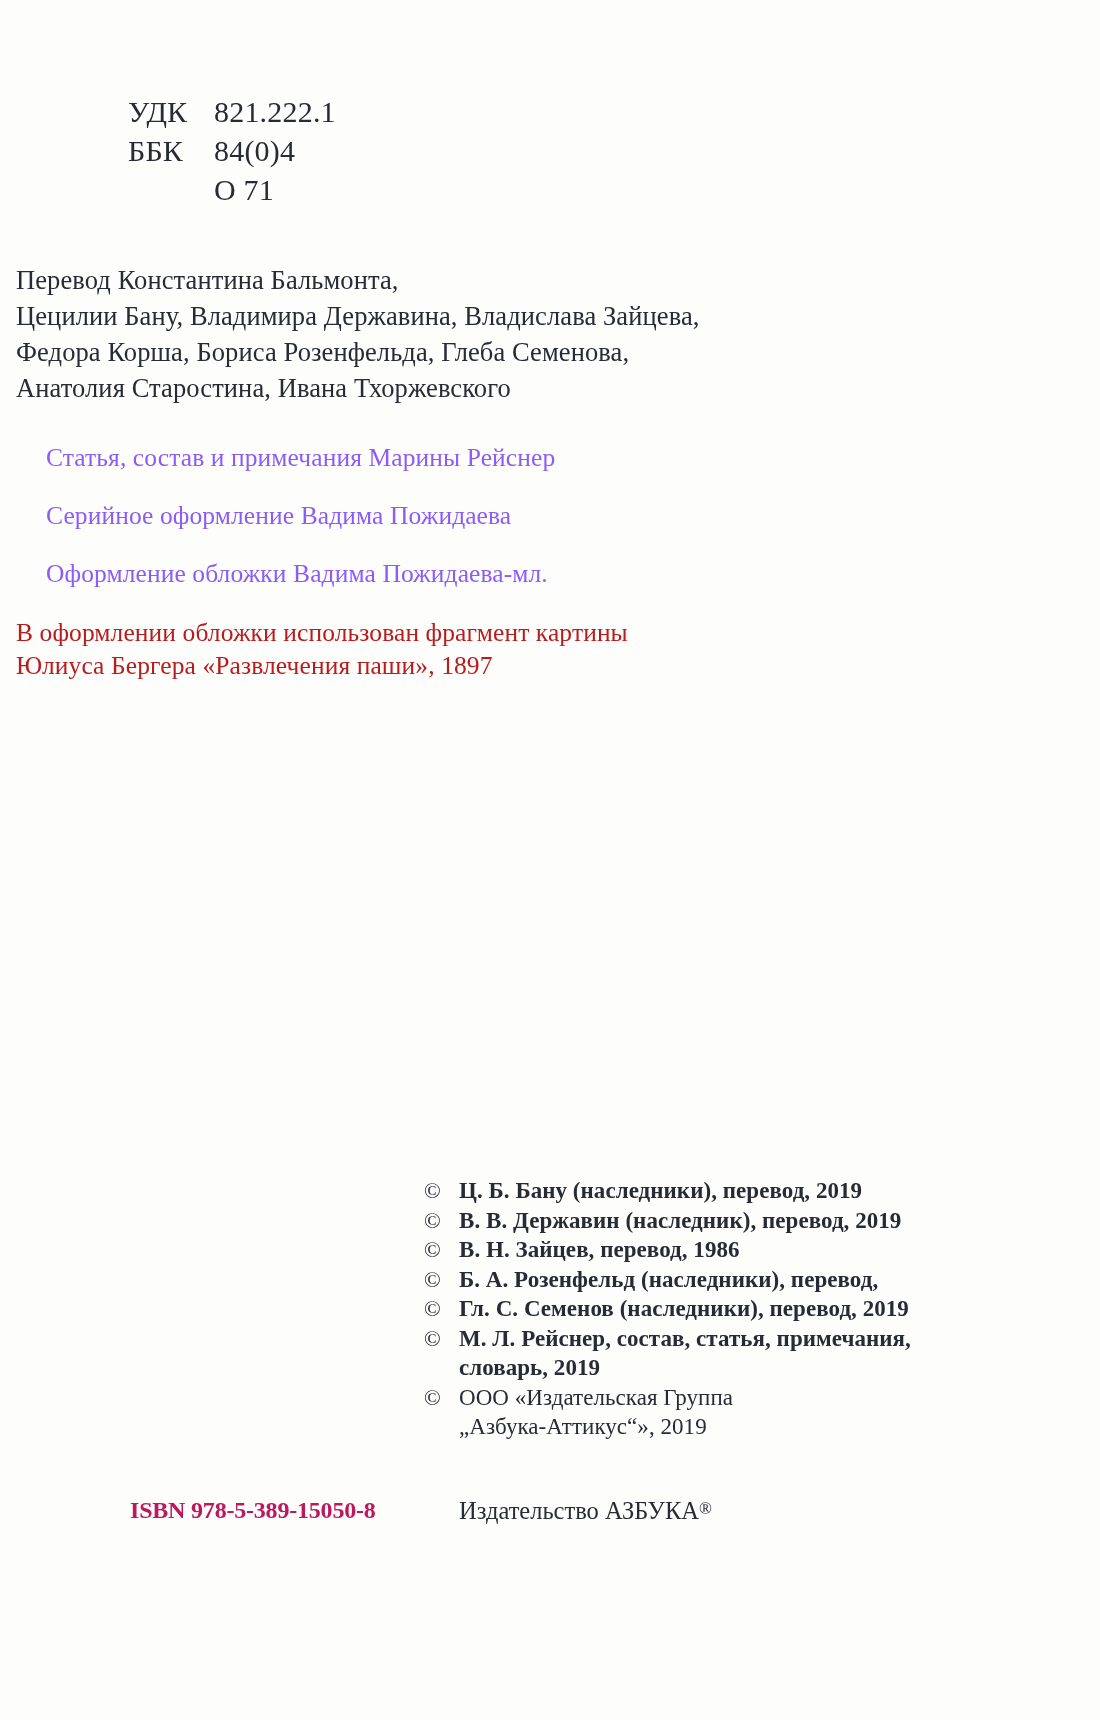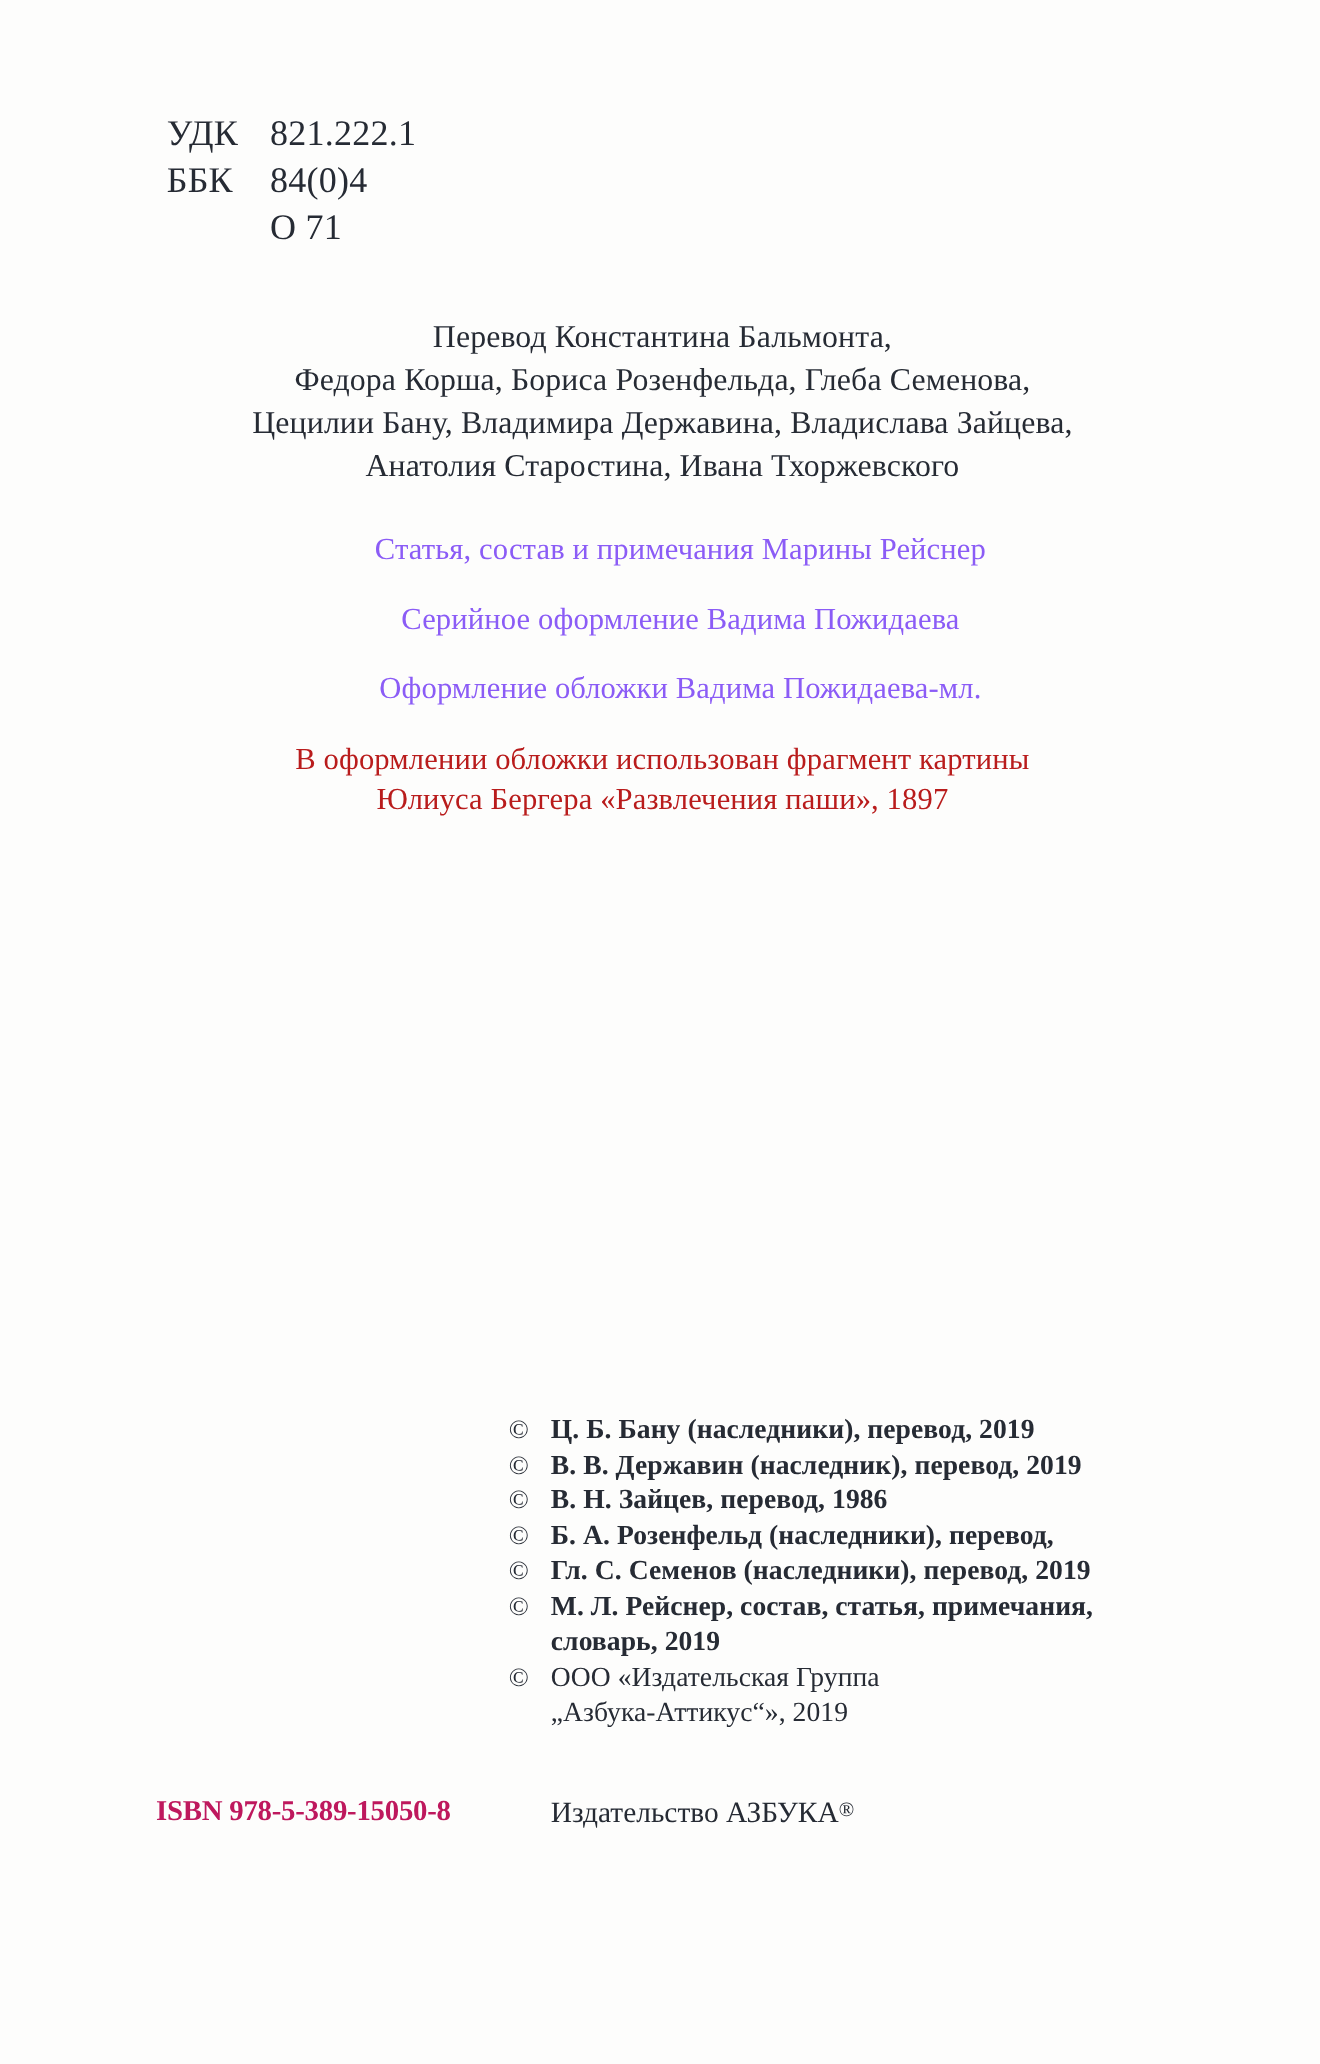--- a/index.html
+++ b/index.html
@@ -22,38 +22,36 @@
     position: absolute;
     left: 128px;
     top: 92px;
     font-size: 30px;
     line-height: 39px;
     letter-spacing: 0.2px;
     color: #262b34;
   }
   .cls-row {
     white-space: pre;
-    margin-left: 11px;
   }
   .cls-key {
     display: inline-block;
     min-width: 86px;
   }
   .cls-indent {
     display: inline-block;
     min-width: 86px;
   }
 
   
   .credits {
     position: absolute;
-    left: 4px;
+    left: 16px;
     right: 0;
     top: 262px;
-    text-align: center;
   }
   .translators {
     font-size: 26.5px;
     line-height: 36px;
     color: #262b34;
     letter-spacing: 0.1px;
   }
   .translators .tline {
     display: block;
     white-space: nowrap;
@@ -149,22 +147,22 @@
   <div class="classification">
     <div class="cls-row"><span class="cls-key">УДК</span><span>821.222.1</span></div>
     <div class="cls-row"><span class="cls-key">ББК</span><span>84(0)4</span></div>
     <div class="cls-row"><span class="cls-indent"></span><span>О 71</span></div>
   </div>
 
   <div class="credits">
 
     <div class="translators">
       <span class="tline">Перевод Константина Бальмонта,</span>
+      <span class="tline">Цецилии Бану, Владимира Державина, Владислава Зайцева,</span>
       <span class="tline">Федора Корша, Бориса Розенфельда, Глеба Семенова,</span>
-      <span class="tline">Цецилии Бану, Владимира Державина, Владислава Зайцева,</span>
       <span class="tline">Анатолия Старостина, Ивана Тхоржевского</span>
     </div>
 
     <div class="gap-1"></div>
     <span class="credit-line">Статья, состав и примечания Марины Рейснер</span>
 
     <div class="gap-2"></div>
     <span class="credit-line">Серийное оформление Вадима Пожидаева</span>
 
     <div class="gap-3"></div>

